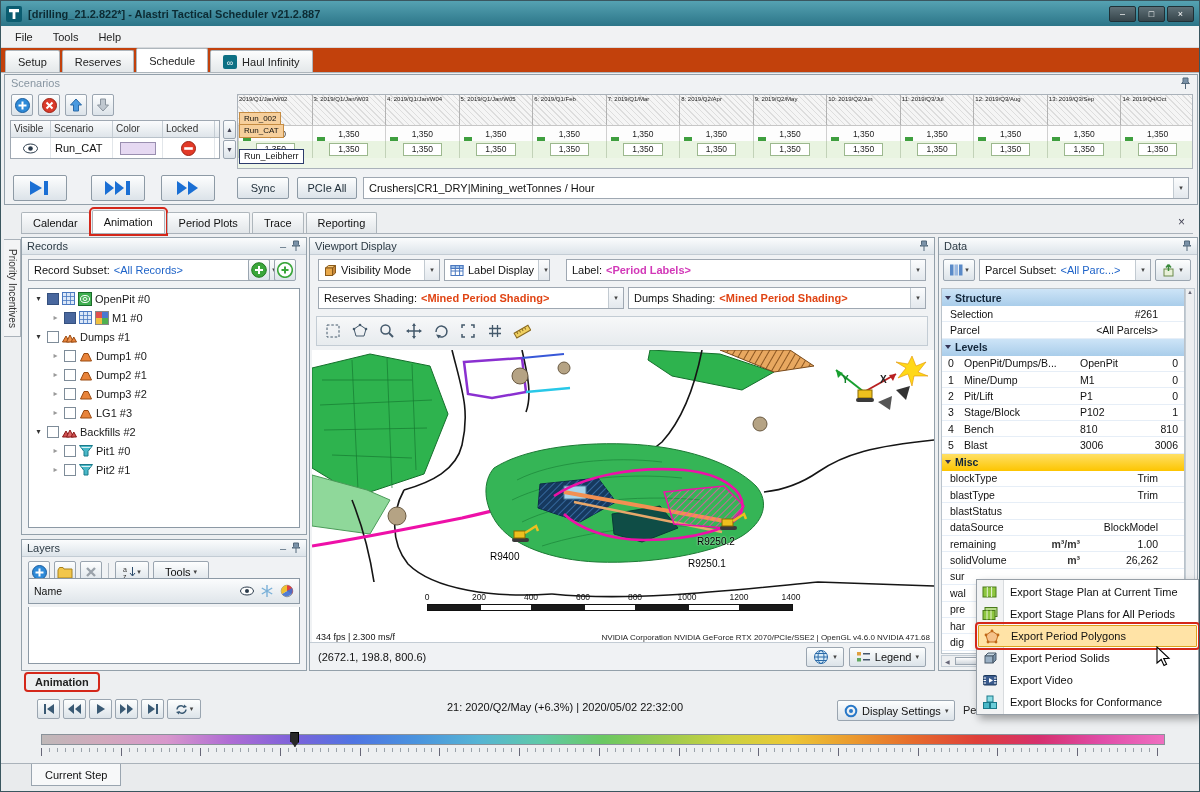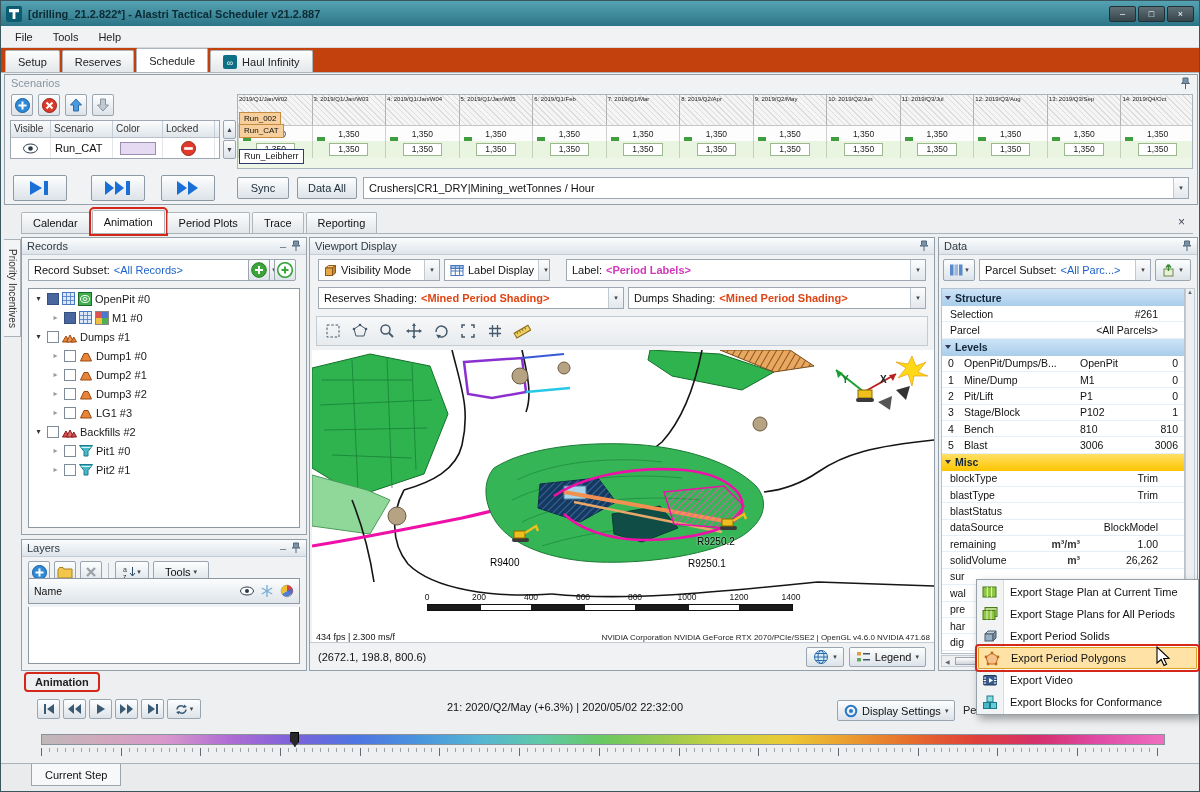--- a/index.html
+++ b/index.html
@@ -436,21 +436,21 @@
             <rect x="23" y="2" width="4" height="14" fill="#1a6fd4"></rect>
           </svg>
         </div>
       <div class="pbtn" style="left:156px;top:100px;width:54px;height:26px;">
           <svg width="26" height="18">
             <polygon points="2,2 12,9 2,16" fill="#1a6fd4"></polygon>
             <polygon points="13,2 23,9 13,16" fill="#1a6fd4"></polygon>
           </svg>
         </div>
       <div class="pbtn" id="btn-sync">Sync</div>
-      <div class="pbtn" id="btn-zoomall">Data All</div>
+      <div class="pbtn" id="btn-zoomall">PCIe All</div>
       <div class="combo" id="scn-combo">
         <span>Crushers|CR1_DRY|Mining_wetTonnes / Hour</span>
         <span class="arr">▾</span>
       </div>
     </div>
   </div>
 
   <div class="viewtabs">
     <div style="display:flex;align-items:flex-end;" id="viewtabs-inner">
         <div class="vtab">Calendar</div>
@@ -875,21 +875,21 @@
           <rect x="546" y="40" width="14" height="8" fill="#eec01e" stroke="#8a6a00"></rect>
             <rect x="544" y="48" width="18" height="4" rx="2" fill="#3a3a3a"></rect>
           <polygon points="566,52 580,46 578,60" fill="#555"></polygon>
             <polygon points="584,40 598,36 594,50" fill="#333"></polygon>
           <polygon points="600,6 604,16 614,12 606,22 616,26 602,26 600,36 596,24 586,28 594,18 584,12 596,14" fill="#ffd818" stroke="#e09000" stroke-width="0.6"></polygon>
         </g>
       </svg>
       <span class="axlabel" style="left:530px;top:24px;color:#108028;">Y</span>
       <span class="axlabel" style="left:568px;top:24px;color:#222;">X</span>
       <div id="scene-labels">
-          <span class="slabel" style="left: 178px; top: 207px;">R9400</span>
+          <span class="slabel" style="left: 178px; top: 201px;">R9400</span>
           <span class="slabel" style="left: 385px; top: 186px;">R9250.2</span>
           <span class="slabel" style="left: 376px; top: 208px;">R9250.1</span>
         </div>
       <div id="scaleticks">
           <span class="stick" style="left: 115px;">0</span>
           <span class="stick" style="left: 167px;">200</span>
           <span class="stick" style="left: 219px;">400</span>
           <span class="stick" style="left: 271px;">600</span>
           <span class="stick" style="left: 323px;">800</span>
           <span class="stick" style="left: 375px;">1000</span>
@@ -1319,46 +1319,46 @@
       <div class="citem">
         <span class="ic">
           <svg width="16" height="16">
             <rect x="3" y="1.5" width="12" height="9" fill="#b8dc8a" stroke="#4a7a1a"></rect>
             <rect x="1" y="4.5" width="12" height="9" fill="#8dc63f" stroke="#4a7a1a"></rect>
             <path d="M5 4.5v9M9 4.5v9" stroke="#e8f4d8"></path>
           </svg>
         </span>
         <span>Export Stage Plans for All Periods</span>
       </div>
-      <div class="citem">
-        <span class="ic">
-          <svg width="16" height="16">
-            <path d="M3 6l3-3h8l-3 3z" fill="#c4d4e0" stroke="#4a5a6a"></path>
-            <rect x="3" y="6" width="8" height="7" fill="#9ab0c4" stroke="#4a5a6a"></rect>
-            <path d="M11 13l3-3V3l-3 3z" fill="#7a92a8" stroke="#4a5a6a"></path>
-          </svg>
-        </span>
-        <span>Export Period Solids</span>
-      </div>
       <div class="citem hot ann">
         <span class="ic">
           <svg width="16" height="16">
             <polygon points="8,2 14,6 12,13 4,13 2,6" fill="#f5c28a" stroke="#c06818"></polygon>
             <circle cx="8" cy="2" r="1.4" fill="#c06818"></circle>
             <circle cx="14" cy="6" r="1.4" fill="#c06818"></circle>
             <circle cx="2" cy="6" r="1.4" fill="#c06818"></circle>
             <circle cx="12" cy="13" r="1.4" fill="#c06818"></circle>
             <circle cx="4" cy="13" r="1.4" fill="#c06818"></circle>
           </svg>
         </span>
         <span>Export Period Polygons</span>
       </div>
       <div class="citem">
         <span class="ic">
           <svg width="16" height="16">
+            <path d="M3 6l3-3h8l-3 3z" fill="#c4d4e0" stroke="#4a5a6a"></path>
+            <rect x="3" y="6" width="8" height="7" fill="#9ab0c4" stroke="#4a5a6a"></rect>
+            <path d="M11 13l3-3V3l-3 3z" fill="#7a92a8" stroke="#4a5a6a"></path>
+          </svg>
+        </span>
+        <span>Export Period Solids</span>
+      </div>
+      <div class="citem">
+        <span class="ic">
+          <svg width="16" height="16">
             <rect x="1.5" y="3.5" width="13" height="9.5" rx="1" fill="#3a5a8c" stroke="#1e3a5c"></rect>
             <path d="M1.5 6h2.5M1.5 8.5h2.5M1.5 11h2.5M12 6h2.5M12 8.5h2.5M12 11h2.5" stroke="#fff"></path>
             <polygon points="7,6 11,8.4 7,10.8" fill="#fff"></polygon>
           </svg>
         </span>
         <span>Export Video</span>
       </div>
       <div class="citem">
         <span class="ic">
           <svg width="16" height="16">

